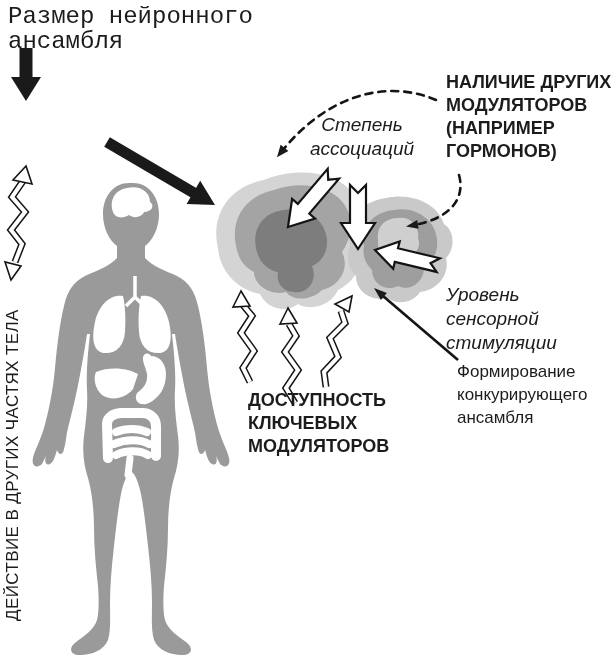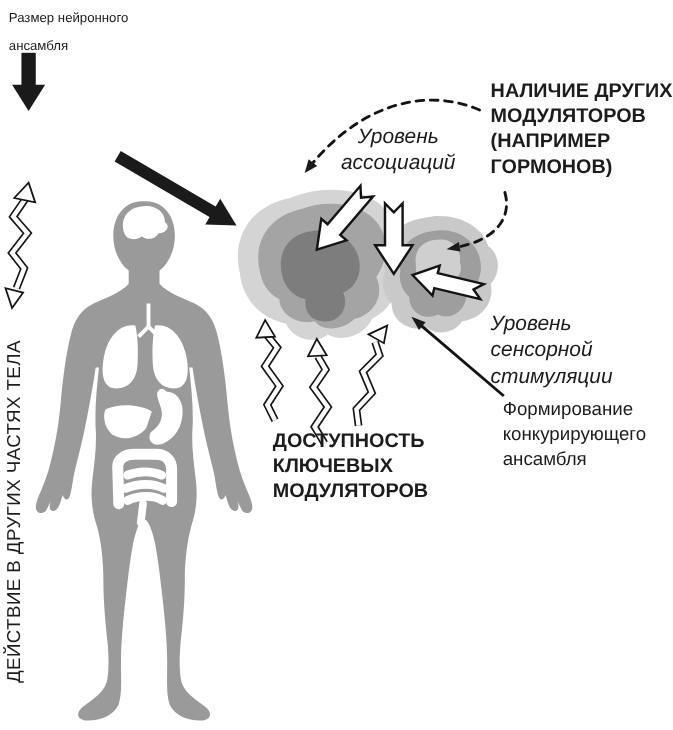--- a/index.html
+++ b/index.html
@@ -9,21 +9,21 @@
     background:#fff;
     overflow:hidden;
     font-family:"Liberation Sans",sans-serif;
   }
   .canvas svg{position:absolute;left:0;top:0;}
   .lbl{
     position:absolute;
     white-space:pre-line;
     color:#1c1c1c;
   }
-  .lbl-std{font-size:12px;line-height:25px;font-weight:400;}
+  .lbl-std{font-size:24px;line-height:25px;font-weight:400;font-family:Liberation Mono, monospace;}
   .lbl-caps{font-size:18px;line-height:23px;font-weight:700;}
   .lbl-italic{font-size:19px;line-height:24px;font-style:italic;font-weight:400;}
   .lbl-bold{font-size:17px;line-height:23px;font-weight:400;}
   #lbl-action{
     left:3px;top:621px;
     font-size:17px;font-weight:400;letter-spacing:0.4px;
     transform:rotate(-90deg);
     transform-origin:0 0;
     white-space:nowrap;
   }
@@ -233,21 +233,21 @@
       <polygon class="solid-black" points="374,288 386.9,293 380.9,300"></polygon>
     </g>
   </svg>
 
   <div class="lbl lbl-std" id="lbl-ensemble-size">Размер нейронного
 ансамбля</div>
 
 
   <div class="lbl" id="lbl-action">ДЕЙСТВИЕ В ДРУГИХ ЧАСТЯХ ТЕЛА</div>
 
-  <div class="lbl lbl-italic" id="lbl-associations">Уровень
+  <div class="lbl lbl-italic" id="lbl-associations">Степень
 ассоциаций</div>
 
   <div class="lbl lbl-caps" id="lbl-modulators">НАЛИЧИЕ ДРУГИХ
 МОДУЛЯТОРОВ
 (НАПРИМЕР
 ГОРМОНОВ)</div>
 
   <div class="lbl lbl-italic" id="lbl-sensory">Уровень сенсорной
 стимуляции</div>
 

